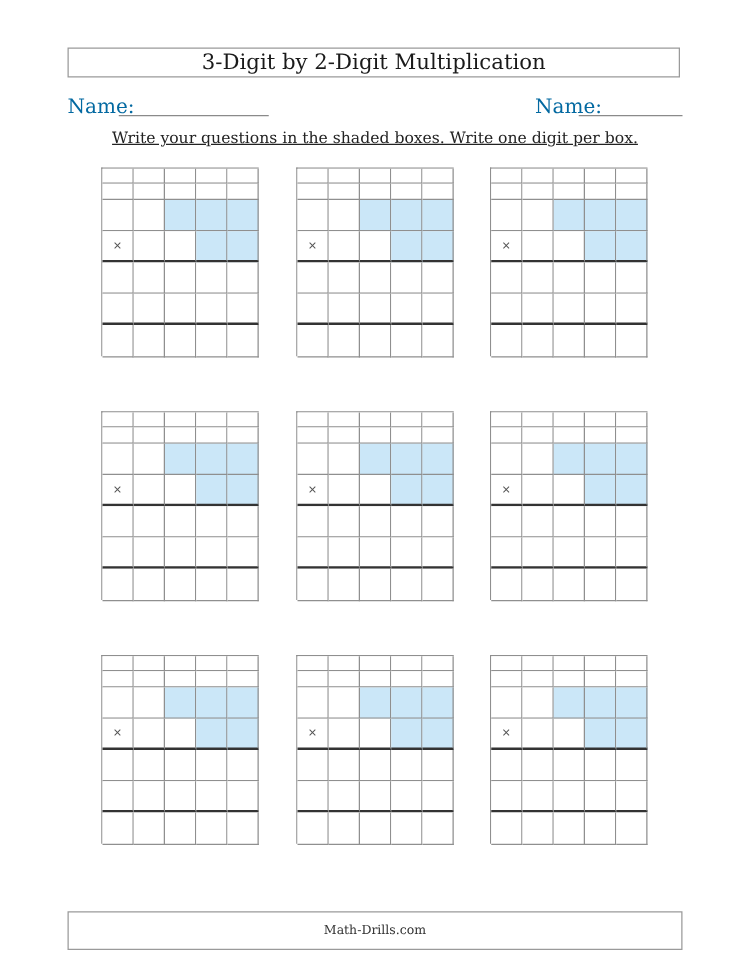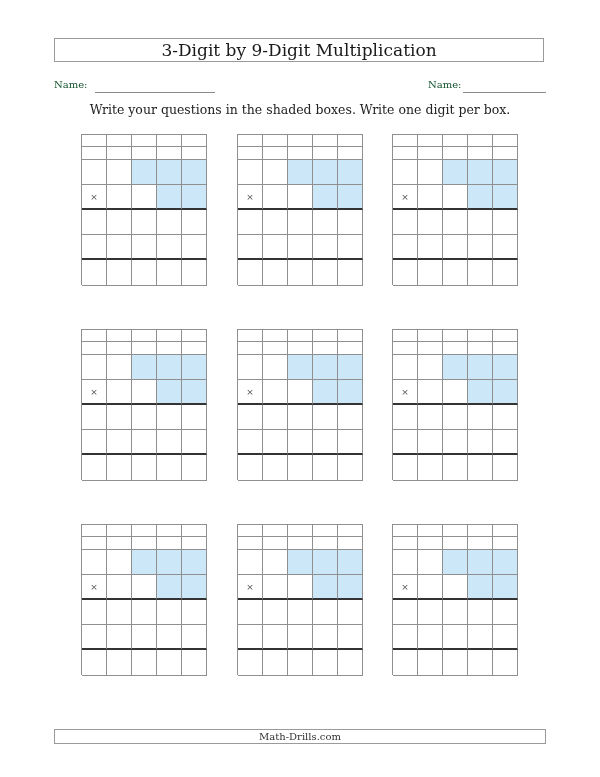--- a/index.html
+++ b/index.html
@@ -8,56 +8,56 @@
       font-family: "DejaVu Serif", "Liberation Serif", serif;
       color: #222;
     }
     .title-box {
       position: absolute; left: 54px; top: 38px; width: 490px; height: 24px;
       border: 1px solid #9a9a9a; box-sizing: border-box;
       display: flex; align-items: center; justify-content: center;
       font-size: 17px; color: #1a1a1a;
     }
     .label {
-      position: absolute; font-size: 10px; color: #14532d; line-height: 14px;
+      position: absolute; font-size: 16px; color: #0369a1; line-height: 14px;
     }
     .line {
       position: absolute; border-bottom: 1px solid #8a8a8a; height: 0;
     }
     .instructions {
       position: absolute; left: 0; width: 600px; top: 102px; text-align: center;
-      font-size: 12.5px; color: #222;
+      font-size: 12.5px; color: #222; text-decoration: underline;
     }
     .grid {
       position: absolute; width: 126px; height: 151px;
       display: grid;
       grid-template-columns: repeat(5, 1fr);
       grid-template-rows: 12px 13px 25px 25px 25px 25px 26px;
       border-left: 1px solid #8f8f8f; border-top: 1px solid #8f8f8f;
       box-sizing: border-box;
     }
     .cell {
       border-right: 1px solid #8f8f8f; border-bottom: 1px solid #8f8f8f;
       box-sizing: border-box; background: #fff;
       display: flex; align-items: center; justify-content: center;
       font-family: "DejaVu Sans", sans-serif; font-size: 9px; color: #555;
     }
     .cell.shaded { background: #cbe7f8; }
     .cell.thick-bottom { border-bottom: 2px solid #333; }
     .footer-box {
-      position: absolute; left: 54px; top: 729px; width: 492px; height: 15px;
+      position: absolute; left: 54px; top: 729px; width: 492px; height: 31px;
       border: 1px solid #9a9a9a; box-sizing: border-box;
       display: flex; align-items: center; justify-content: center;
       font-size: 10px; color: #333;
     }
   </style>
 </head>
 <body>
 
-<div class="title-box">3-Digit by 9-Digit Multiplication</div>
+<div class="title-box">3-Digit by 2-Digit Multiplication</div>
 
 <div class="label" style="left:54px; top:78px;">Name:</div>
 <div class="line" style="left:95px; top:92px; width:120px;"></div>
 
 <div class="label" style="left:428px; top:78px;">Name:</div>
 <div class="line" style="left:463px; top:92px; width:83px;"></div>
 
 <div class="instructions">Write your questions in the shaded boxes. Write one digit per box.</div>
 
 <div id="grids">

